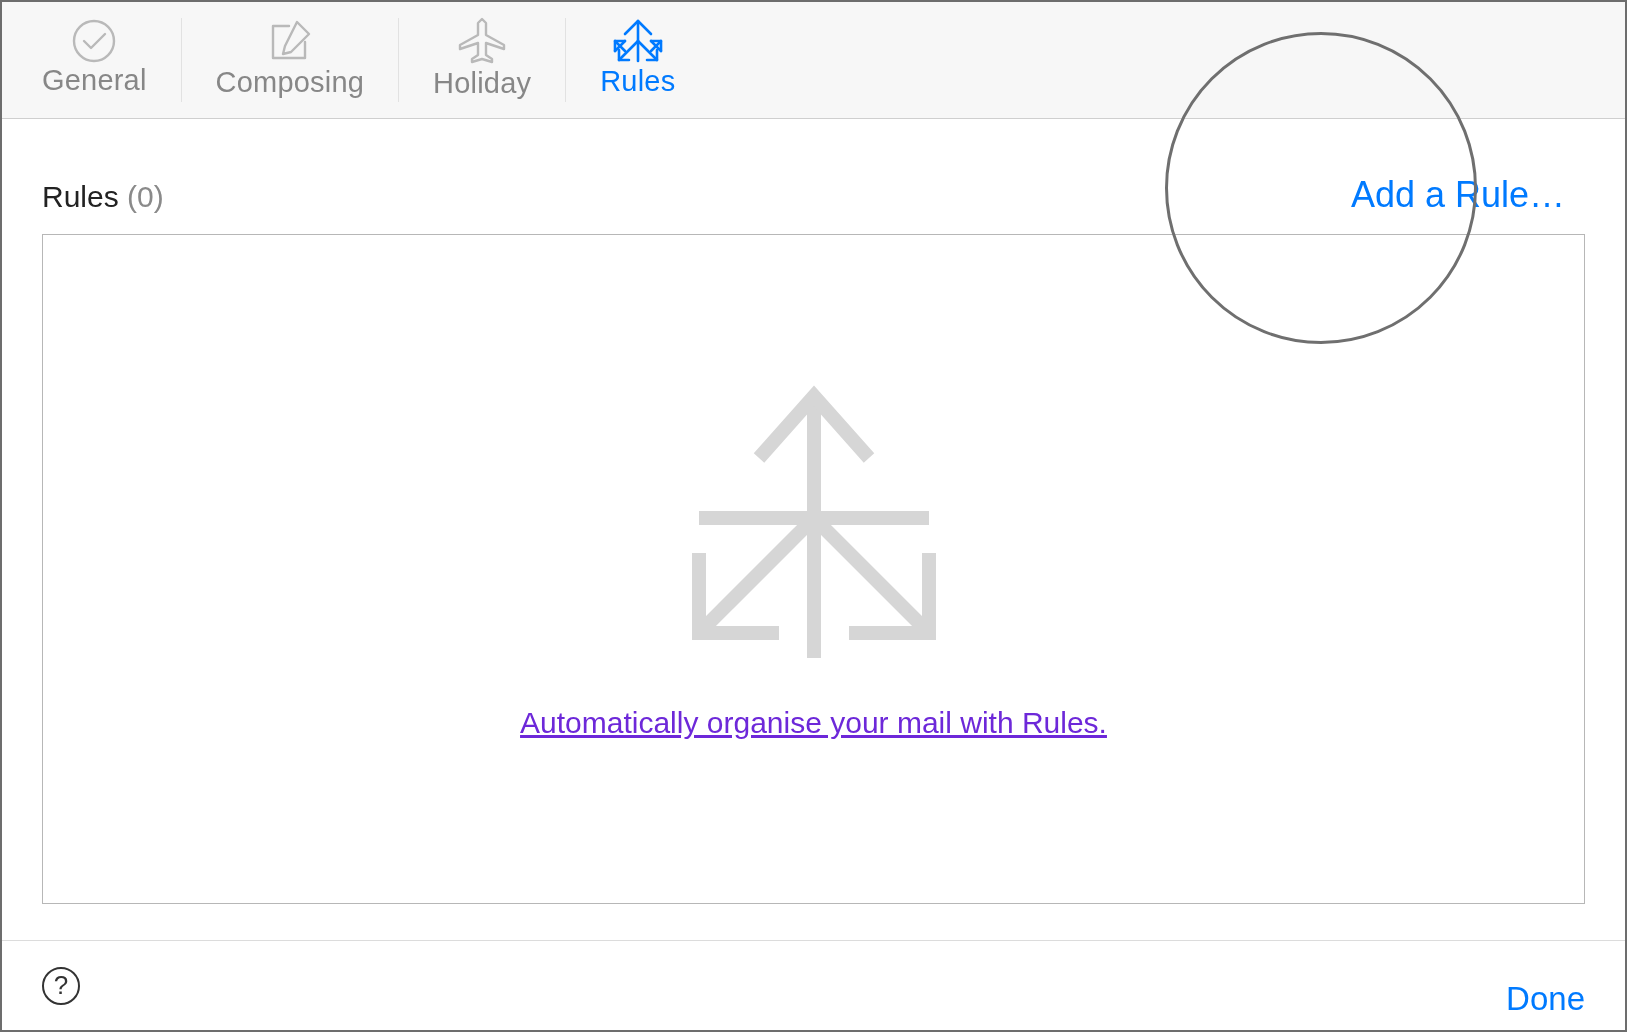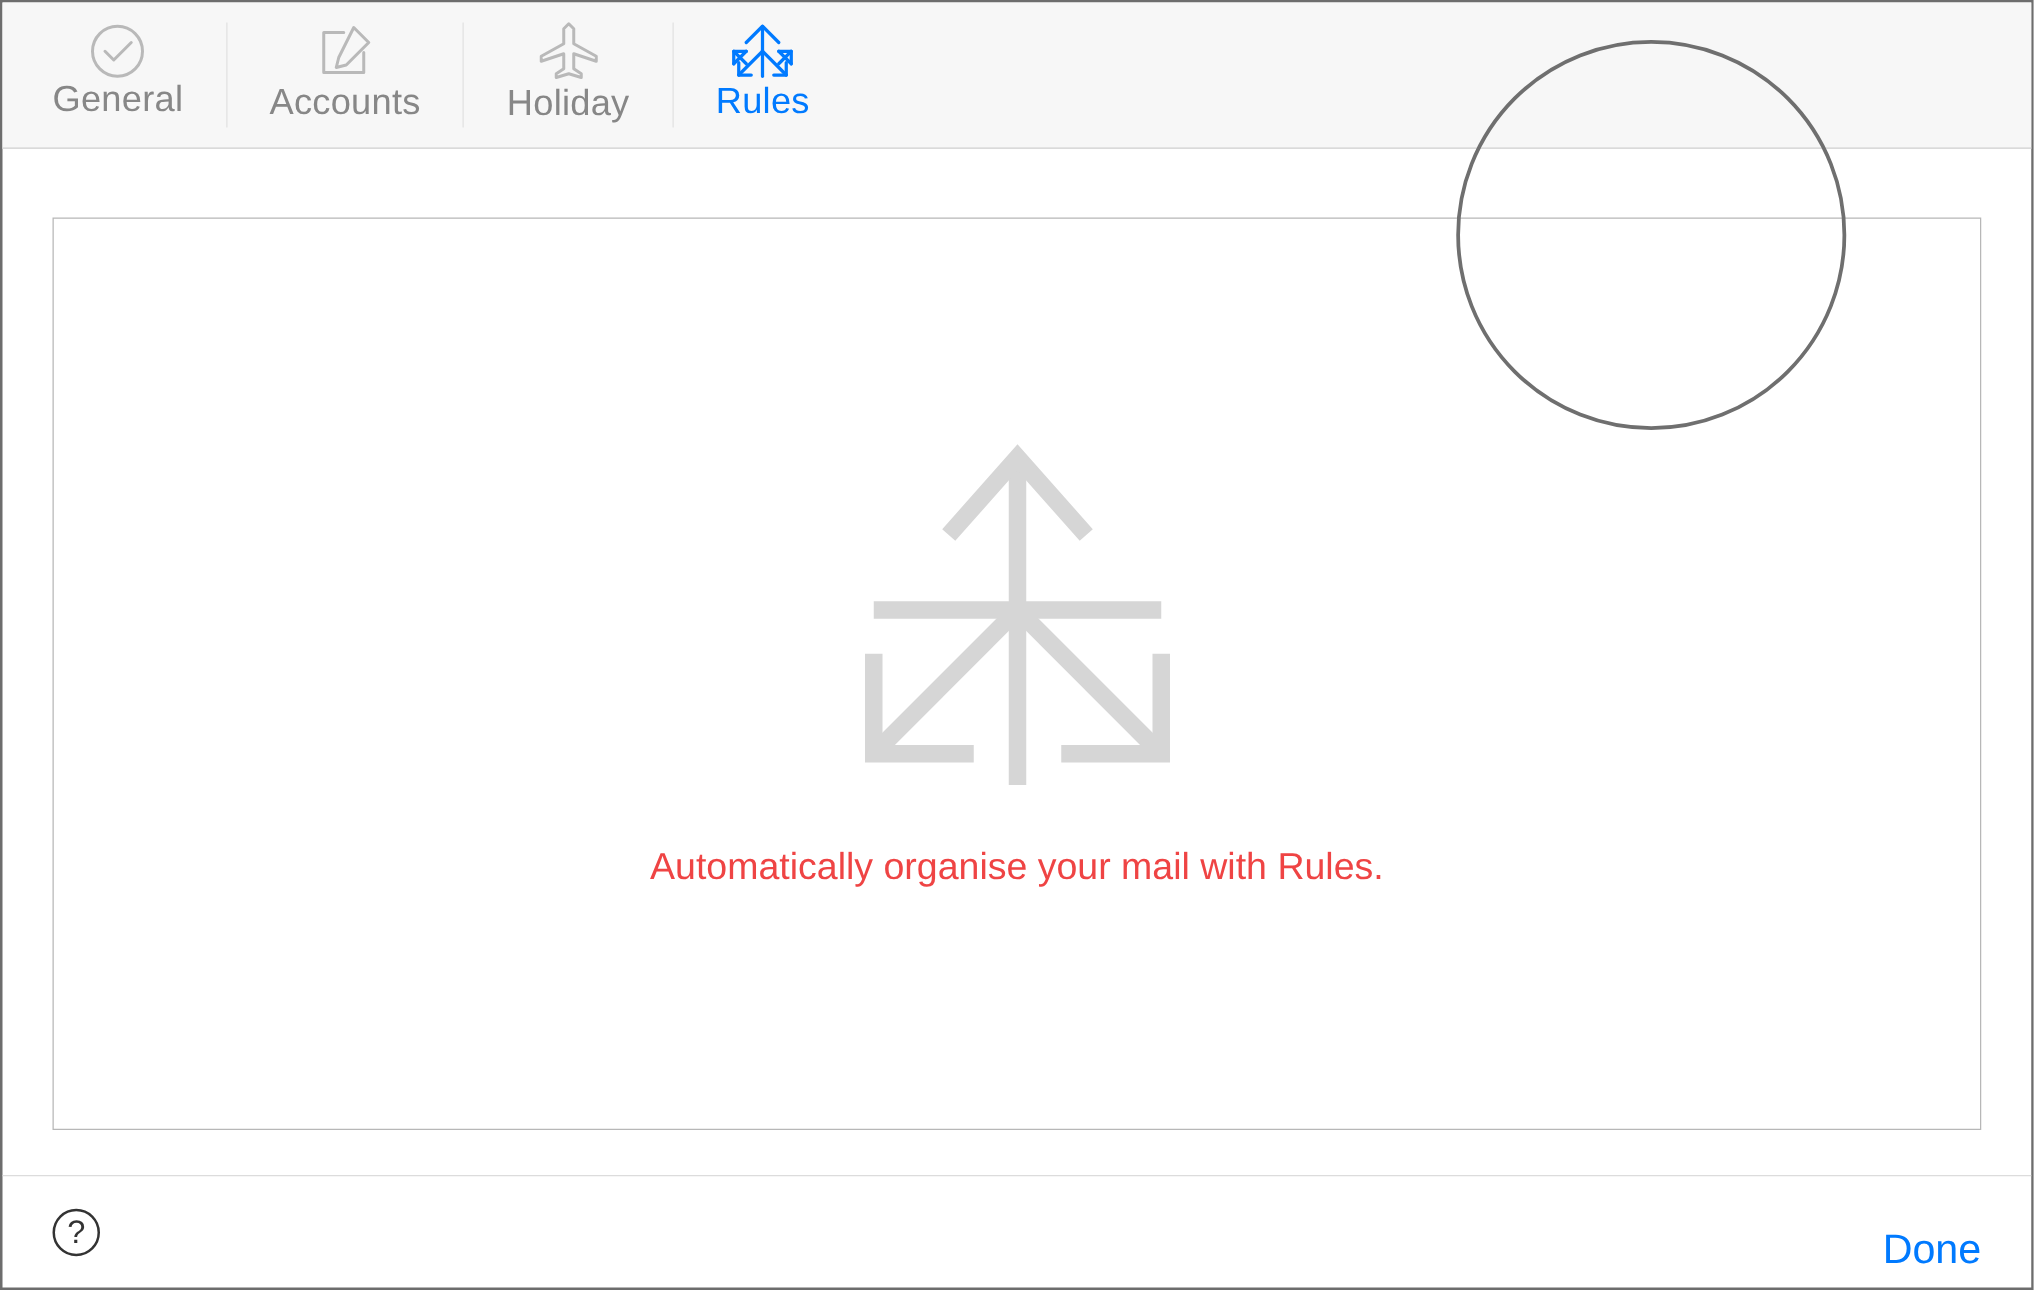--- a/index.html
+++ b/index.html
@@ -90,21 +90,22 @@
     flex-direction: column;
     align-items: center;
     justify-content: center;
   }
   .empty-icon {
     margin-top: -20px;
     margin-bottom: 34px;
   }
   .empty-text {
     font-size: 30px;
-    color: #ef4444;
+    color: #6d28d9;
+    text-decoration: underline;
   }
   
   .footer {
     height: 90px;
     border-top: 1px solid #dcdcdc;
     display: flex;
     align-items: center;
     justify-content: space-between;
     padding: 0 40px;
   }
@@ -159,21 +160,21 @@
     </div>
 
 
     <div class="tab">
       <div class="icon-wrap">
         <svg width="50" height="50" viewBox="0 0 50 50" fill="none" stroke="#b9b9b9" stroke-width="2.4" stroke-linecap="round" stroke-linejoin="round">
           <path d="M40 26 V42 H8 V10 H24"></path>
           <path d="M32 6 L44 18 L26 36 L18 38 L20 30 Z"></path>
         </svg>
       </div>
-      <div class="label">Accounts</div>
+      <div class="label">Composing</div>
     </div>
 
     <div class="tab">
       <div class="icon-wrap">
         <svg width="52" height="52" viewBox="0 0 52 52" fill="none" stroke="#b9b9b9" stroke-width="2.4" stroke-linecap="round" stroke-linejoin="round">
           <path d="M26 4 L30 8 L30 20 L48 30 L48 34 L30 28 L30 40 L36 44 L36 47 L26 44 L16 47 L16 44 L22 40 L22 28 L4 34 L4 30 L22 20 L22 8 Z"></path>
         </svg>
       </div>
       <div class="label">Holiday</div>
     </div>
@@ -197,20 +198,27 @@
           <path d="M27 24 L46 43" stroke="#007aff"></path>
           <path d="M46 33 L46 43 L36 43" stroke="#007aff"></path>
         </svg>
       </div>
       <div class="label">Rules</div>
     </div>
 
   </div>
 
   <div class="main">
+    <div class="header-row">
+      <div class="heading">
+        <span>Rules</span>
+        <span class="count">(0)</span>
+      </div>
+      <div class="add-link">Add a Rule…</div>
+    </div>
 
     <div class="rules-box">
       <div class="empty-icon">
         <svg width="300" height="290" viewBox="0 0 300 290" fill="none" stroke="#d6d6d6" stroke-width="14" stroke-linecap="butt" stroke-linejoin="miter">
 
           <path d="M150 280 L150 20"></path>
           <path d="M95 80 L150 18 L205 80"></path>
 
           <path d="M150 140 L35 255"></path>
           <path d="M35 175 L35 255 L115 255"></path>

